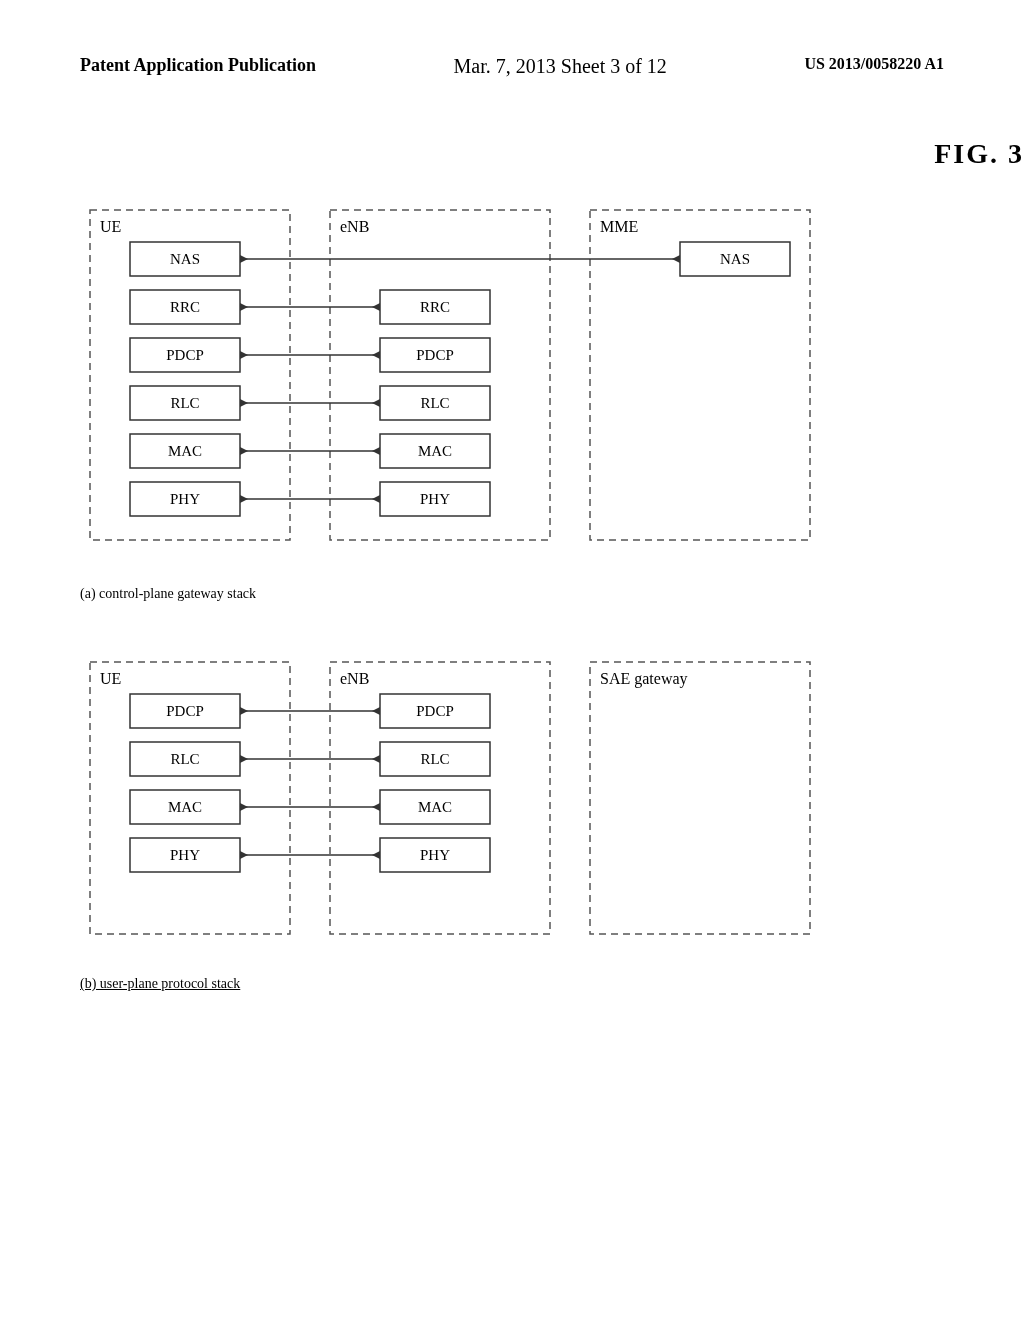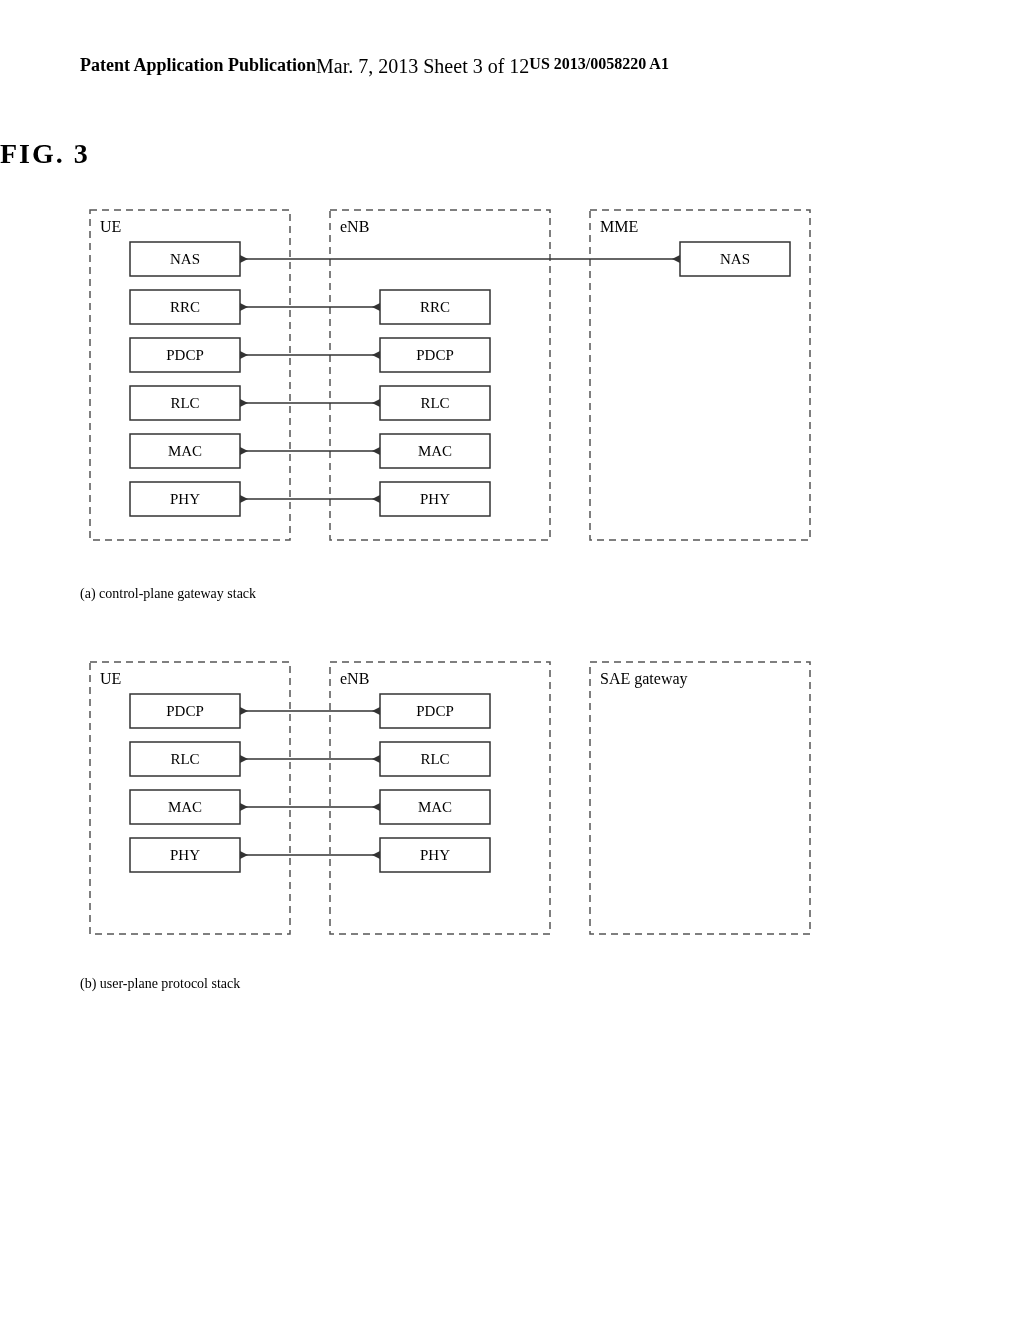--- a/index.html
+++ b/index.html
@@ -7,20 +7,21 @@
       width: 1024px;
       height: 1320px;
       background: #ffffff;
       font-family: 'Times New Roman', Times, serif;
       position: relative;
       overflow: hidden;
     }
 
     .page-header {
       display: flex;
+      justify-content: space-between;
       align-items: flex-start;
       padding: 55px 80px 20px 80px;
       border-bottom: none;
     }
 
     .header-left {
       font-size: 18px;
       font-weight: bold;
     }
 
@@ -29,21 +30,21 @@
       text-align: center;
     }
 
     .header-right {
       font-size: 16px;
       text-align: right;
       font-weight: bold;
     }
 
     .fig-title {
-      text-align: left;
+      text-align: right;
       font-size: 28px;
       font-weight: bold;
       margin-top: 40px;
       letter-spacing: 2px;
     }
 
     .diagram-section {
       margin: 30px 80px 0 80px;
     }
 
@@ -203,14 +204,14 @@
       <line x1="160" y1="155" x2="300" y2="155" stroke="#333" stroke-width="1.5"></line>
       <polygon points="160,151 160,159 168,155" fill="#333"></polygon>
       <polygon points="300,151 300,159 292,155" fill="#333"></polygon>
 
       <line x1="160" y1="203" x2="300" y2="203" stroke="#333" stroke-width="1.5"></line>
       <polygon points="160,199 160,207 168,203" fill="#333"></polygon>
       <polygon points="300,199 300,207 292,203" fill="#333"></polygon>
 
     </svg>
   </div>
-  <div style="margin-left:0; font-size:14px; margin-top:10px;">(b) user-plane protocol stack</div>
+  <div style="margin-left:0; font-size:14px; margin-top:10px;text-decoration:underline;">(b) user-plane protocol stack</div>
 </div>
 
 </body></html>

